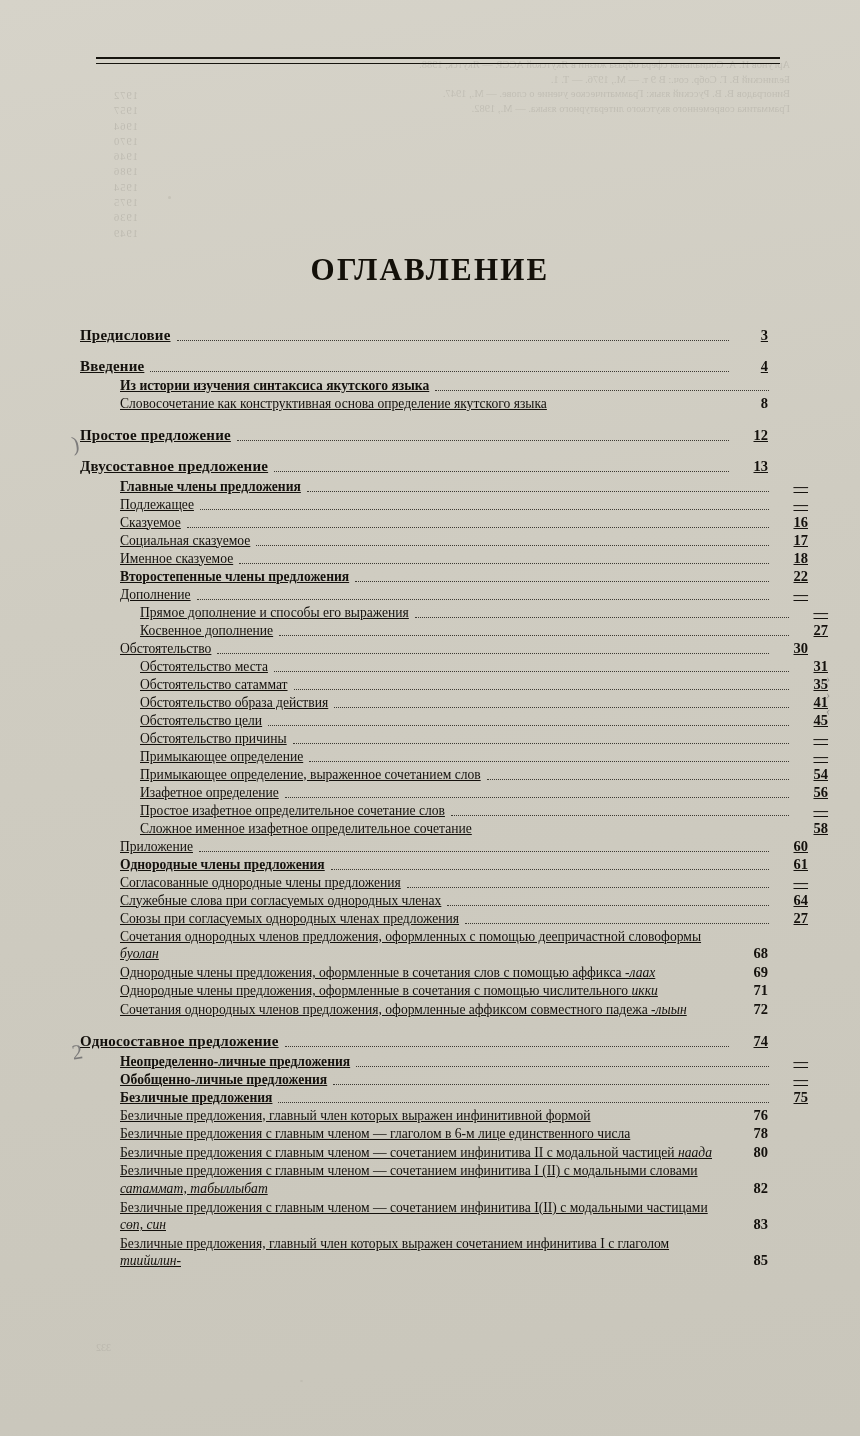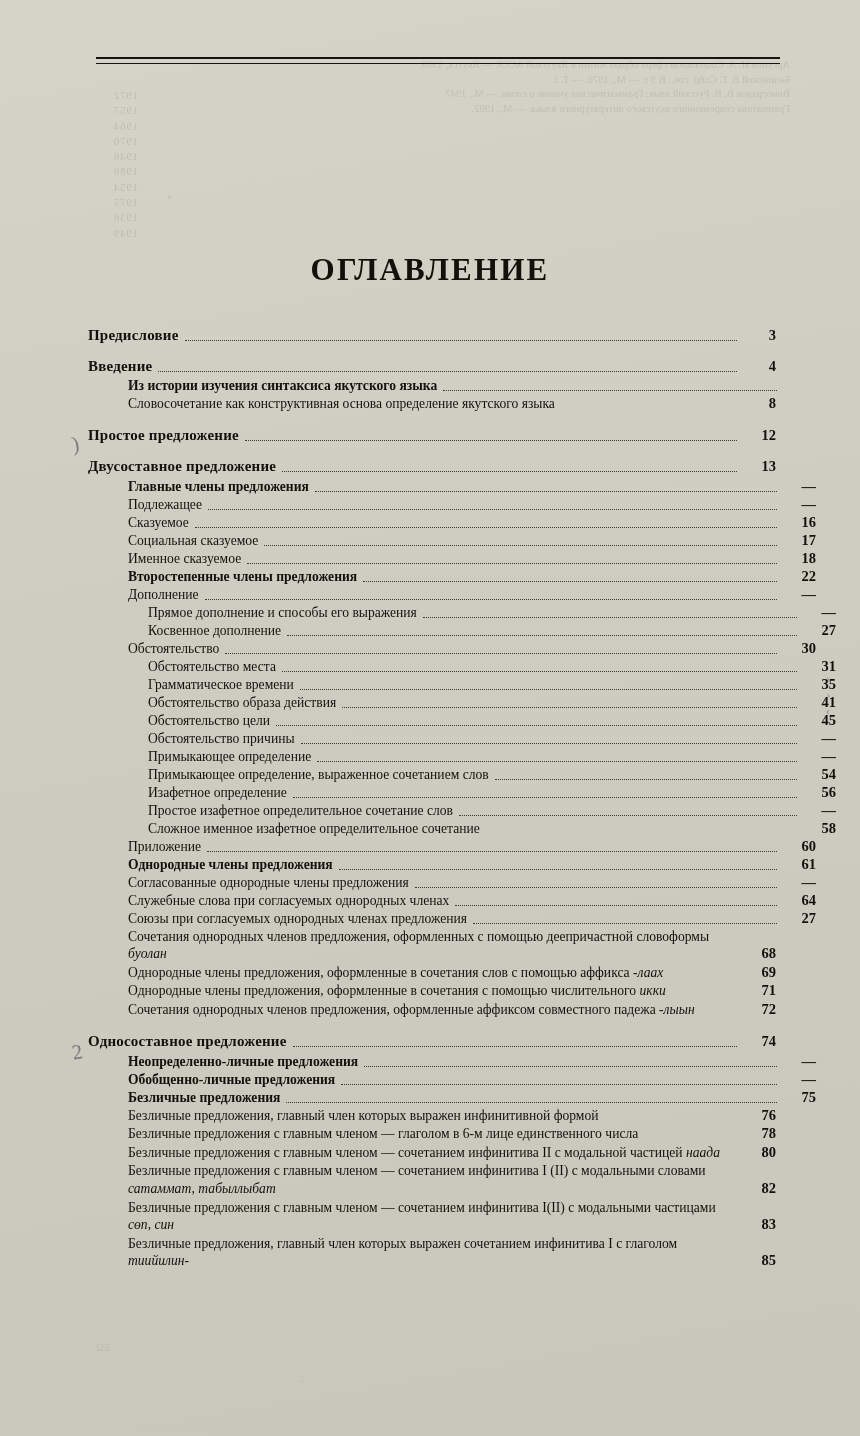--- a/index.html
+++ b/index.html
@@ -77,23 +77,24 @@
     left: 0;
     width: 860px;
     text-align: center;
     font-size: 31px;
     font-weight: bold;
     letter-spacing: 2.2px;
     color: #131009;
   }
   .toc {
     position: absolute;
-    left: 88px;
+    left: 80px;
     top: 313px;
     width: 688px;
+    text-decoration: underline;
   }
   .row {
     position: relative;
     display: flex;
     align-items: flex-end;
     width: 100%;
   }
   .lbl {
     white-space: nowrap;
   }
@@ -295,21 +296,21 @@
         <span class="lbl">Обстоятельство</span>
         <span class="dots"></span>
         <span class="pg">30</span>
       </div>
       <div class="row lvl3">
         <span class="lbl">Обстоятельство места</span>
         <span class="dots"></span>
         <span class="pg">31</span>
       </div>
       <div class="row lvl3">
-        <span class="lbl">Грамматическое времени</span>
+        <span class="lbl">Обстоятельство сатаммат</span>
         <span class="dots"></span>
         <span class="pg">35</span>
       </div>
       <div class="row lvl3">
         <span class="lbl">Обстоятельство образа действия</span>
         <span class="dots"></span>
         <span class="pg">41</span>
       </div>
       <div class="row lvl3">
         <span class="lbl">Обстоятельство цели</span>

